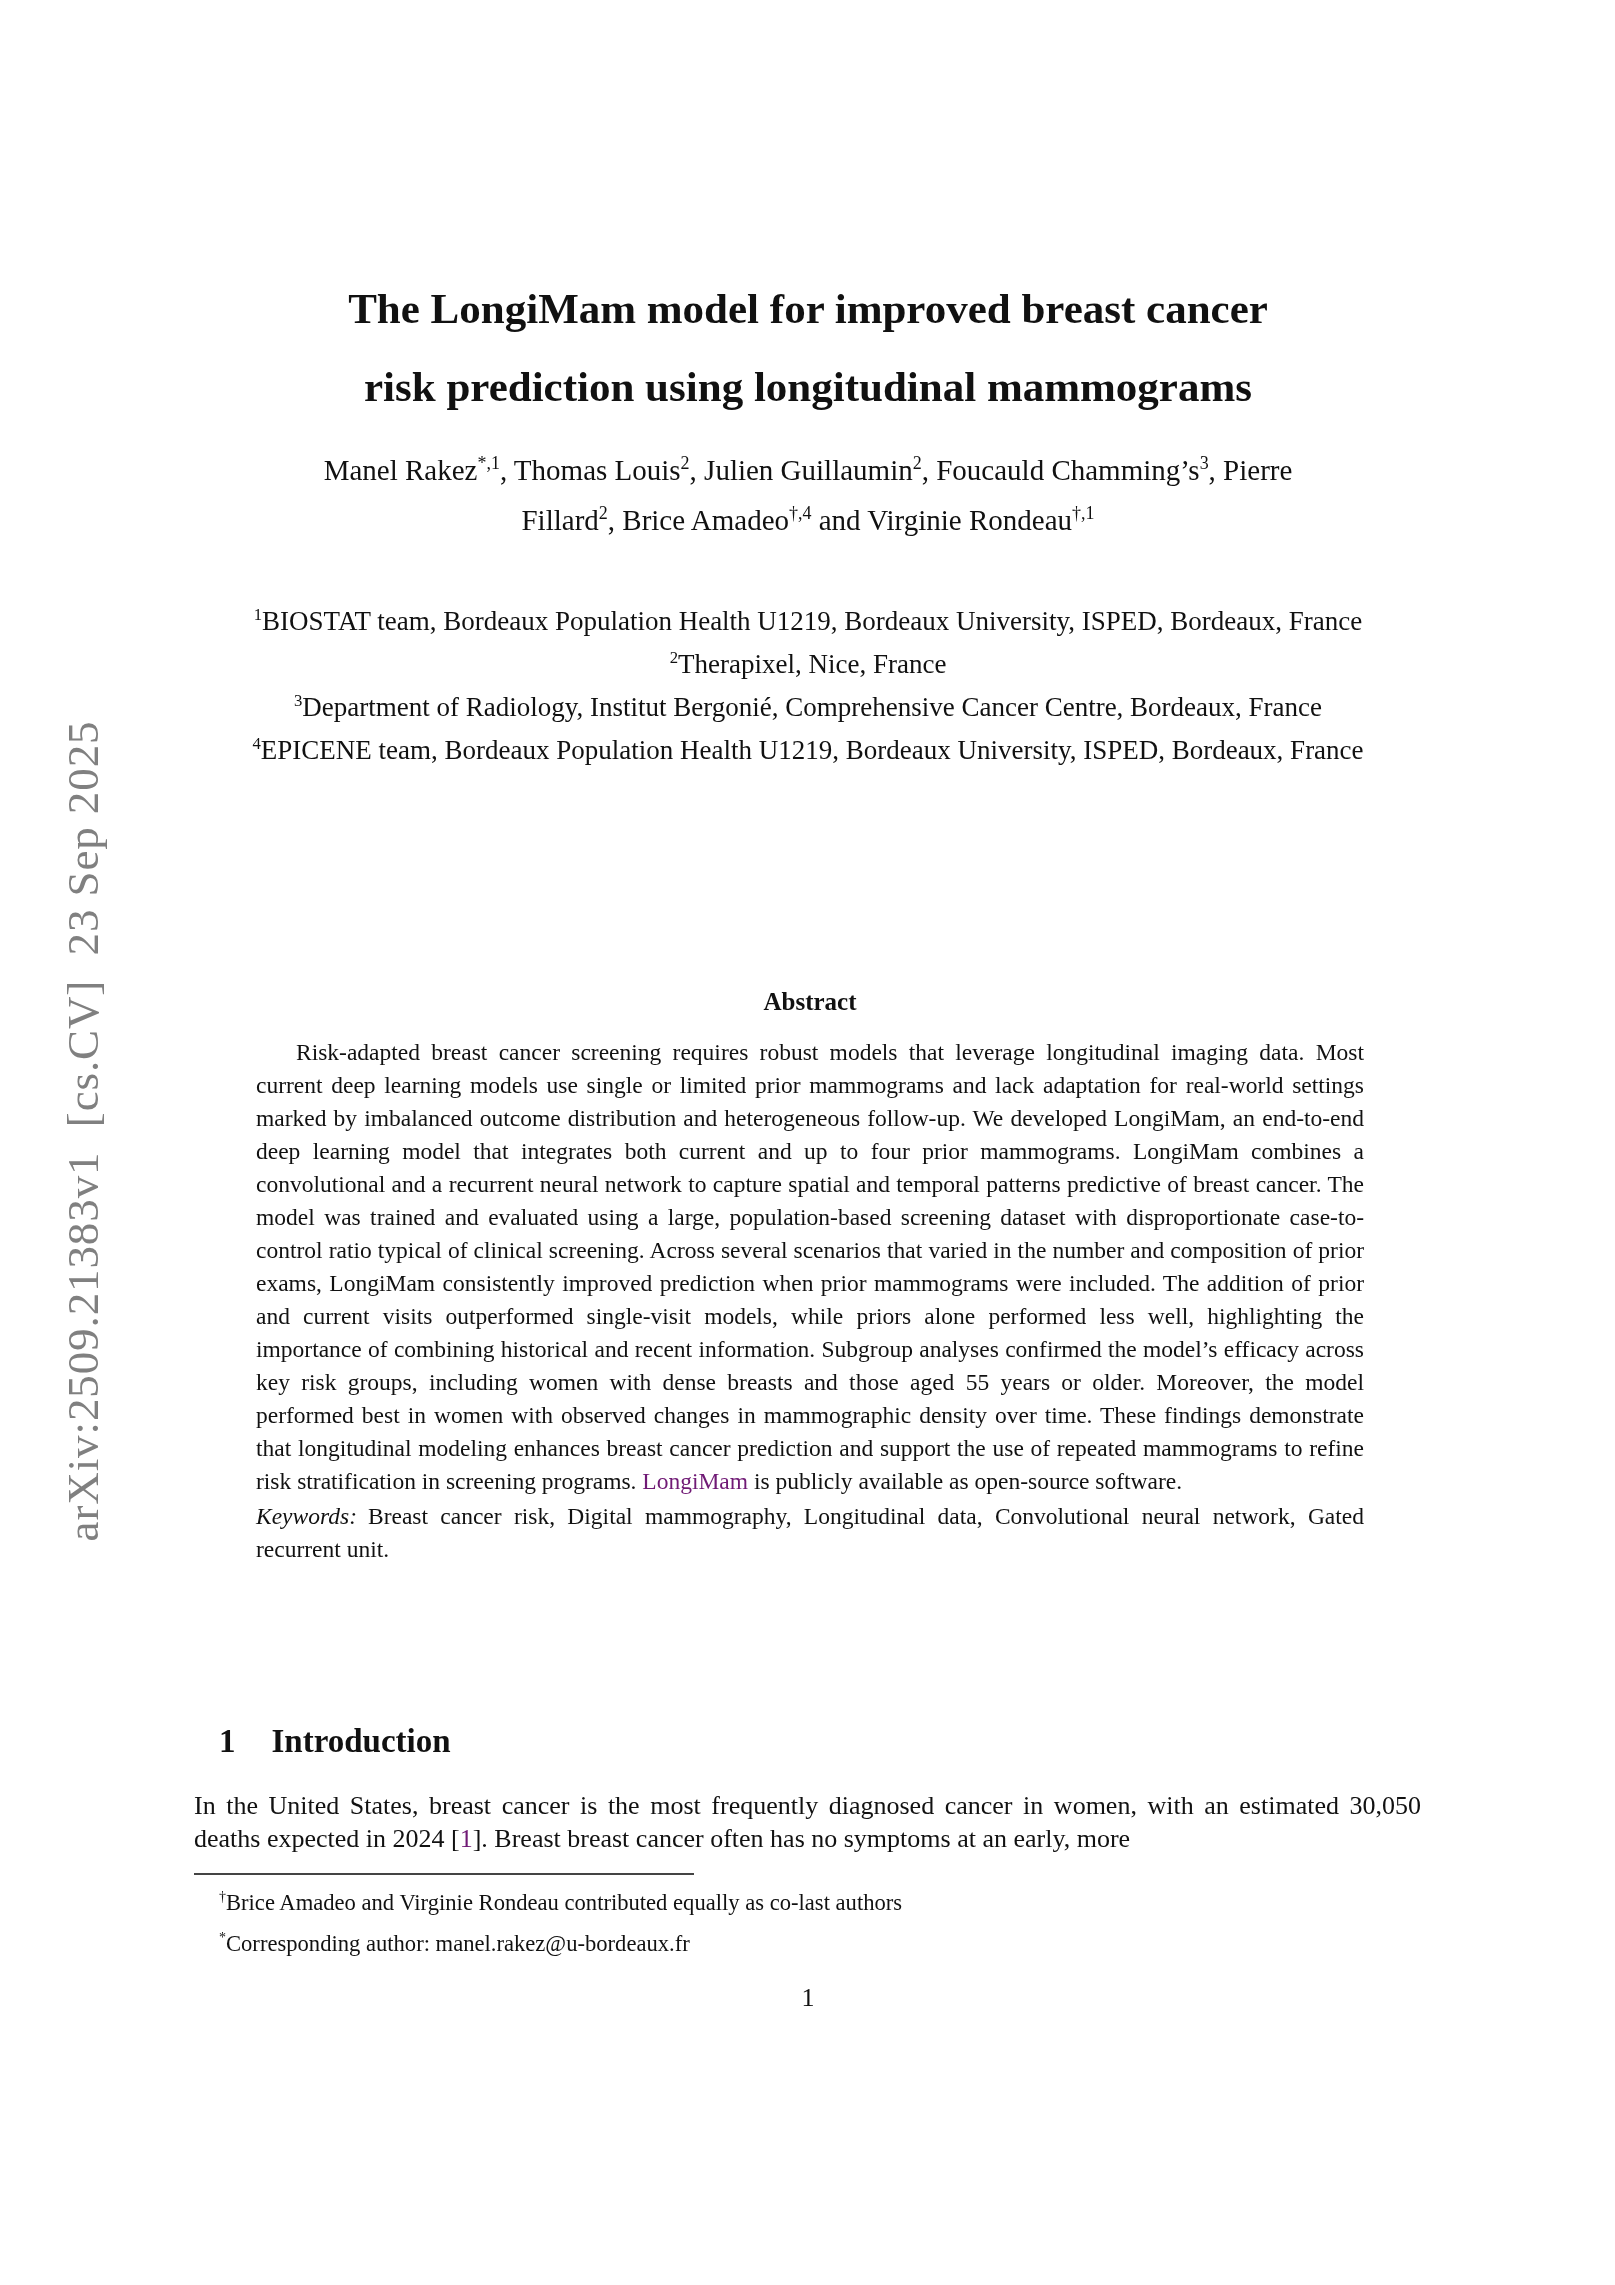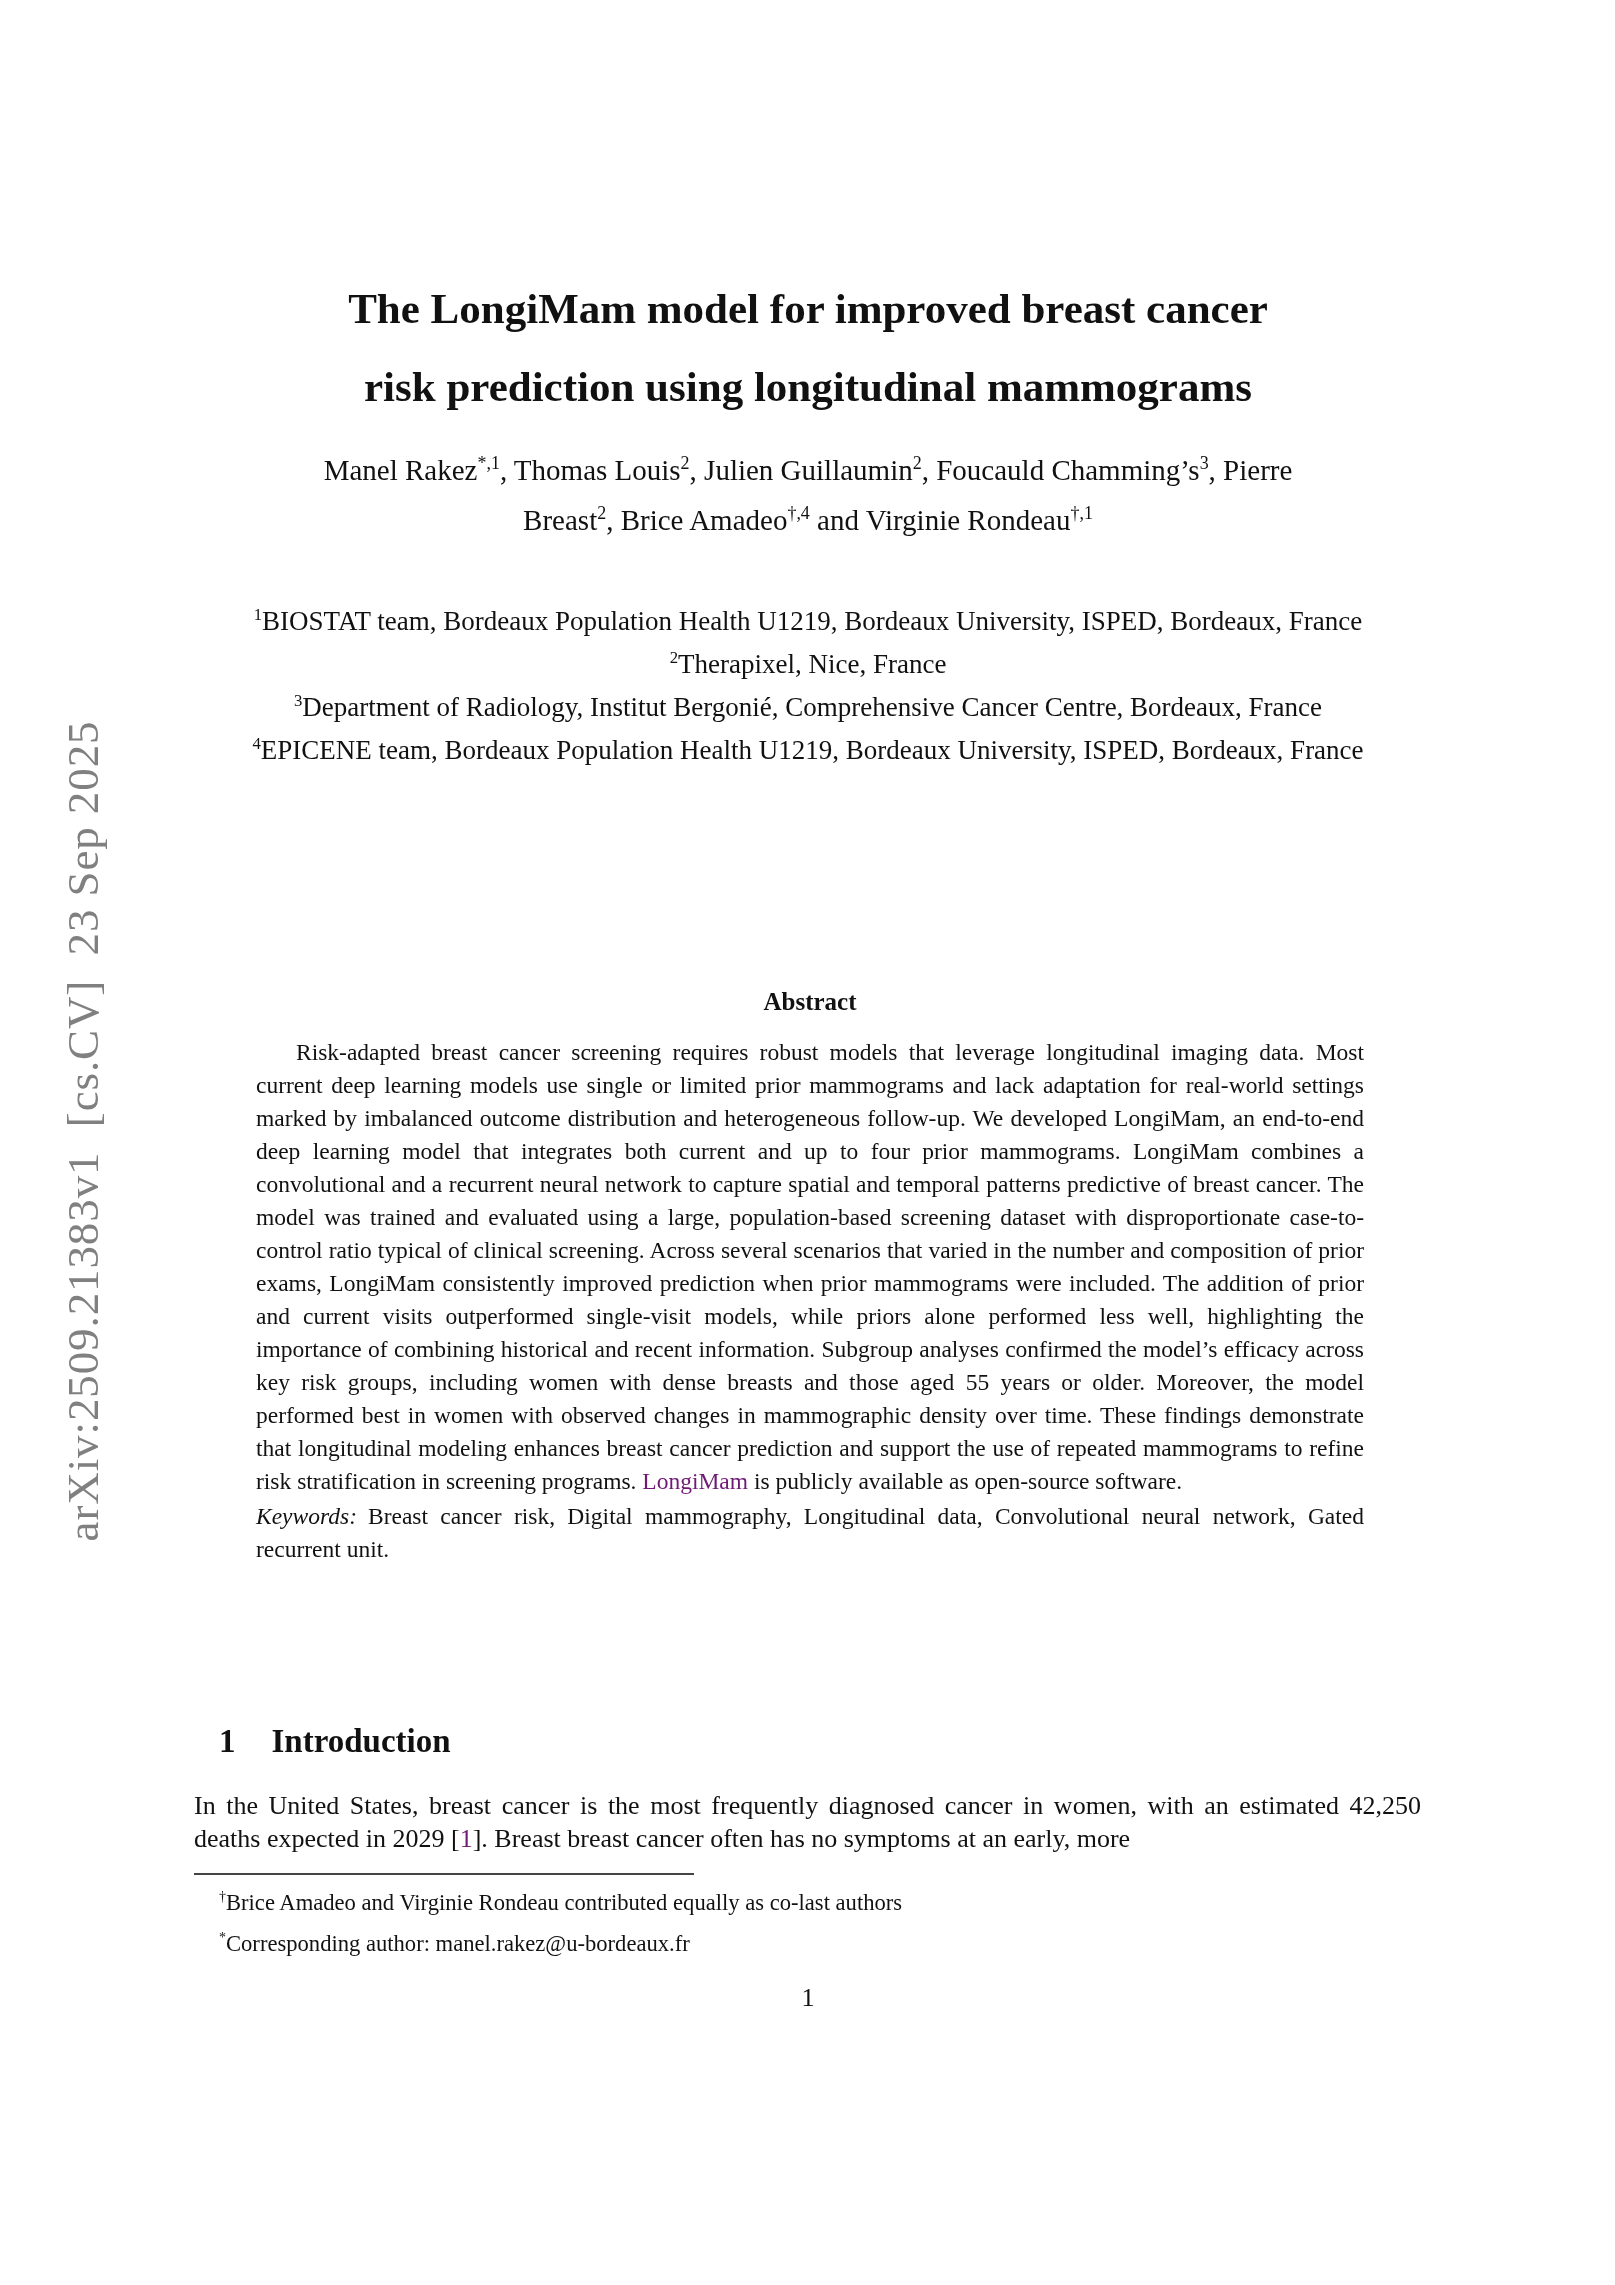--- a/index.html
+++ b/index.html
@@ -127,21 +127,21 @@
   <h1 class="title">
     <span>The LongiMam model for improved breast cancer</span><br>
     <span>risk prediction using longitudinal mammograms</span>
   </h1>
 
   <div class="authors">
     <div>
       <span>Manel Rakez</span><sup>*,1</sup><span>, Thomas Louis</span><sup>2</sup><span>, Julien Guillaumin</span><sup>2</sup><span>, Foucauld Chamming’s</span><sup>3</sup><span>, Pierre</span><sup></sup>
     </div>
     <div>
-      <span>Breast</span><sup>2</sup><span>, Brice Amadeo</span><sup>†,4</sup><span> and Virginie Rondeau</span><sup>†,1</sup>
+      <span>Fillard</span><sup>2</sup><span>, Brice Amadeo</span><sup>†,4</sup><span> and Virginie Rondeau</span><sup>†,1</sup>
     </div>
   </div>
 
   <div class="affiliations">
     <div class="affil"><sup>1</sup><span>BIOSTAT team, Bordeaux Population Health U1219, Bordeaux University, ISPED, Bordeaux, France</span></div>
     <div class="affil"><sup>2</sup><span>Therapixel, Nice, France</span></div>
     <div class="affil"><sup>3</sup><span>Department of Radiology, Institut Bergonié, Comprehensive Cancer Centre, Bordeaux, France</span></div>
     <div class="affil"><sup>4</sup><span>EPICENE team, Bordeaux Population Health U1219, Bordeaux University, ISPED, Bordeaux, France</span></div>
   </div>
 
@@ -153,21 +153,21 @@
     <p class="keywords">
       <span class="kw-label">Keywords:</span><span>Breast cancer risk, Digital mammography, Longitudinal data, Convolutional neural network, Gated recurrent unit.</span>
     </p>
   </div>
 
   <h2 class="section-heading">
     <span class="section-number">1</span><span>Introduction</span>
   </h2>
 
   <p class="body-par">
-    <span>In the United States, breast cancer is the most frequently diagnosed cancer in women, with an estimated 42,250 deaths expected in 2029 [</span><a class="red-link">1</a><span>].  Breast breast cancer often has no symptoms at an early, more</span>
+    <span>In the United States, breast cancer is the most frequently diagnosed cancer in women, with an estimated 30,050 deaths expected in 2024 [</span><a class="red-link">1</a><span>].  Breast breast cancer often has no symptoms at an early, more</span>
   </p>
 
   <div class="fn-rule"></div>
 
   <div class="footnotes">
     <p class="footnote"><sup>†</sup><span>Brice Amadeo and Virginie Rondeau contributed equally as co-last authors</span></p>
     <p class="footnote"><sup>*</sup><span>Corresponding author: manel.rakez@u-bordeaux.fr</span></p>
   </div>
 
   <div class="page-number">1</div>

